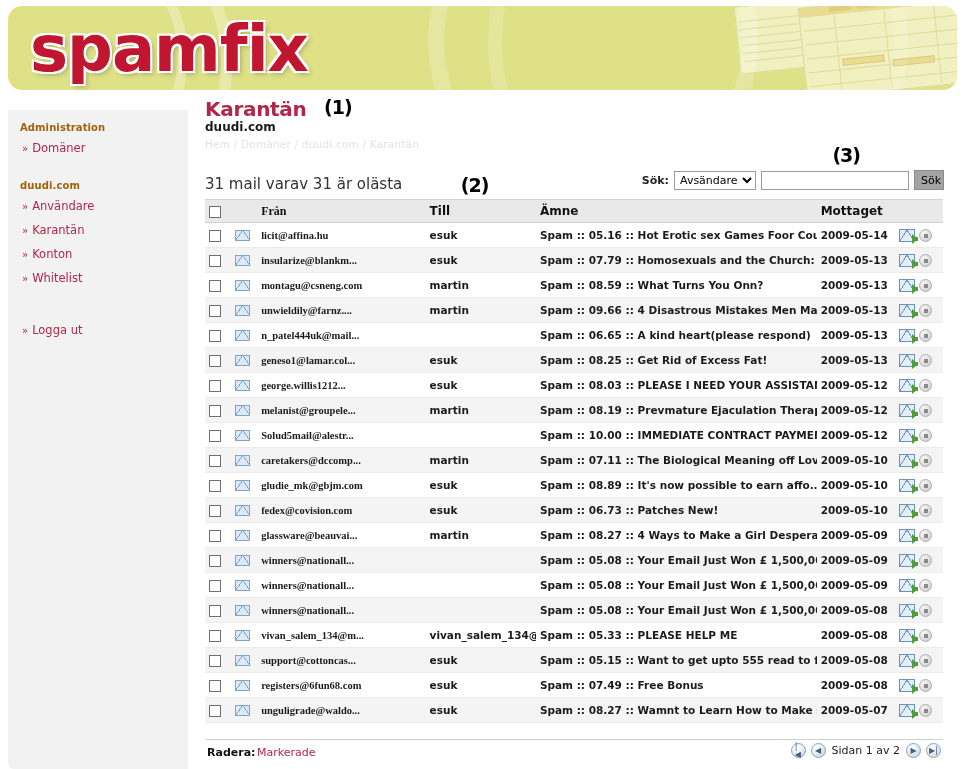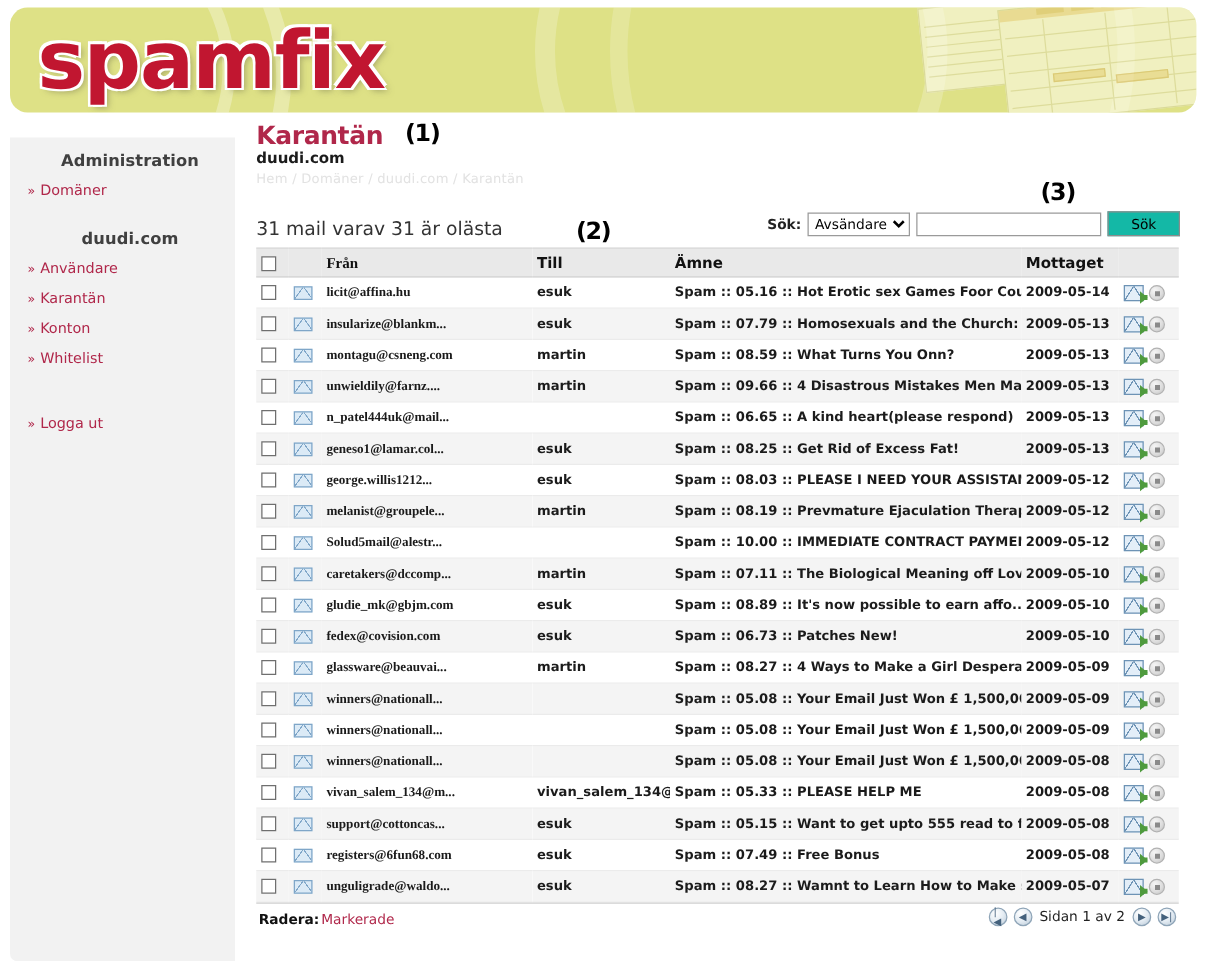--- a/index.html
+++ b/index.html
@@ -83,26 +83,25 @@
   
   #sidebar {
     position: absolute;
     left: 8px; top: 14px;
     width: 180px;
     height: 659px;
     background: #f2f2f2;
     border-radius: 0 0 0 6px;
   }
   .side-head {
-    font-size: 13px;
+    font-size: 10px;
     font-weight: bold;
-    color: #404040;
+    color: #a16207;
     padding: 12px 0 3px 12px;
     letter-spacing: .1px;
-    text-align: center;
   }
   .side-head.second { padding-top: 20px; }
   .side-item {
     display: block;
     padding: 5px 0 5px 14px;
     color: #b0274a;
     font-size: 11.5px;
     text-decoration: none;
     cursor: pointer;
   }
@@ -179,25 +178,25 @@
   }
   #search-input {
     width: 148px; height: 19px;
     border: 1px solid #9a9a9a;
     background: #ffffff;
     font-size: 11px;
     padding: 0 3px;
     font-family: "DejaVu Sans", "Liberation Sans", sans-serif;
   }
   #search-btn {
-    width: 58px; height: 20px;
+    width: 30px; height: 20px;
     font-size: 11px;
     font-family: "DejaVu Sans", "Liberation Sans", sans-serif;
     border: 1px solid #8c8c8c;
-    background: #14b8a6;
+    background: #a3a3a3;
     color: #000;
     cursor: pointer;
   }
   #marker3 {
     position: absolute;
     right: 85px; top: -26px;
     font-size: 19px; font-weight: bold; color:#000; letter-spacing:-1px;
   }
 
   
@@ -313,21 +312,21 @@
     width: 4px; height: 4px;
     background: #8a8a8a;
   }
 
   
   #footer {
     position: relative;
     width: 738px;
     height: 26px;
     border-top: 1px solid #cfcfcf;
-    margin-top: 0px;
+    margin-top: 16px;
   }
   #del-label {
     position: absolute; left: 2px; top: 6px;
     font-size: 11px; font-weight: bold; color: #111;
   }
   #del-link {
     position: absolute; left: 52px; top: 6px;
     font-size: 11px; color: #b0274a; text-decoration: none; cursor: pointer;
   }
   #pager {

